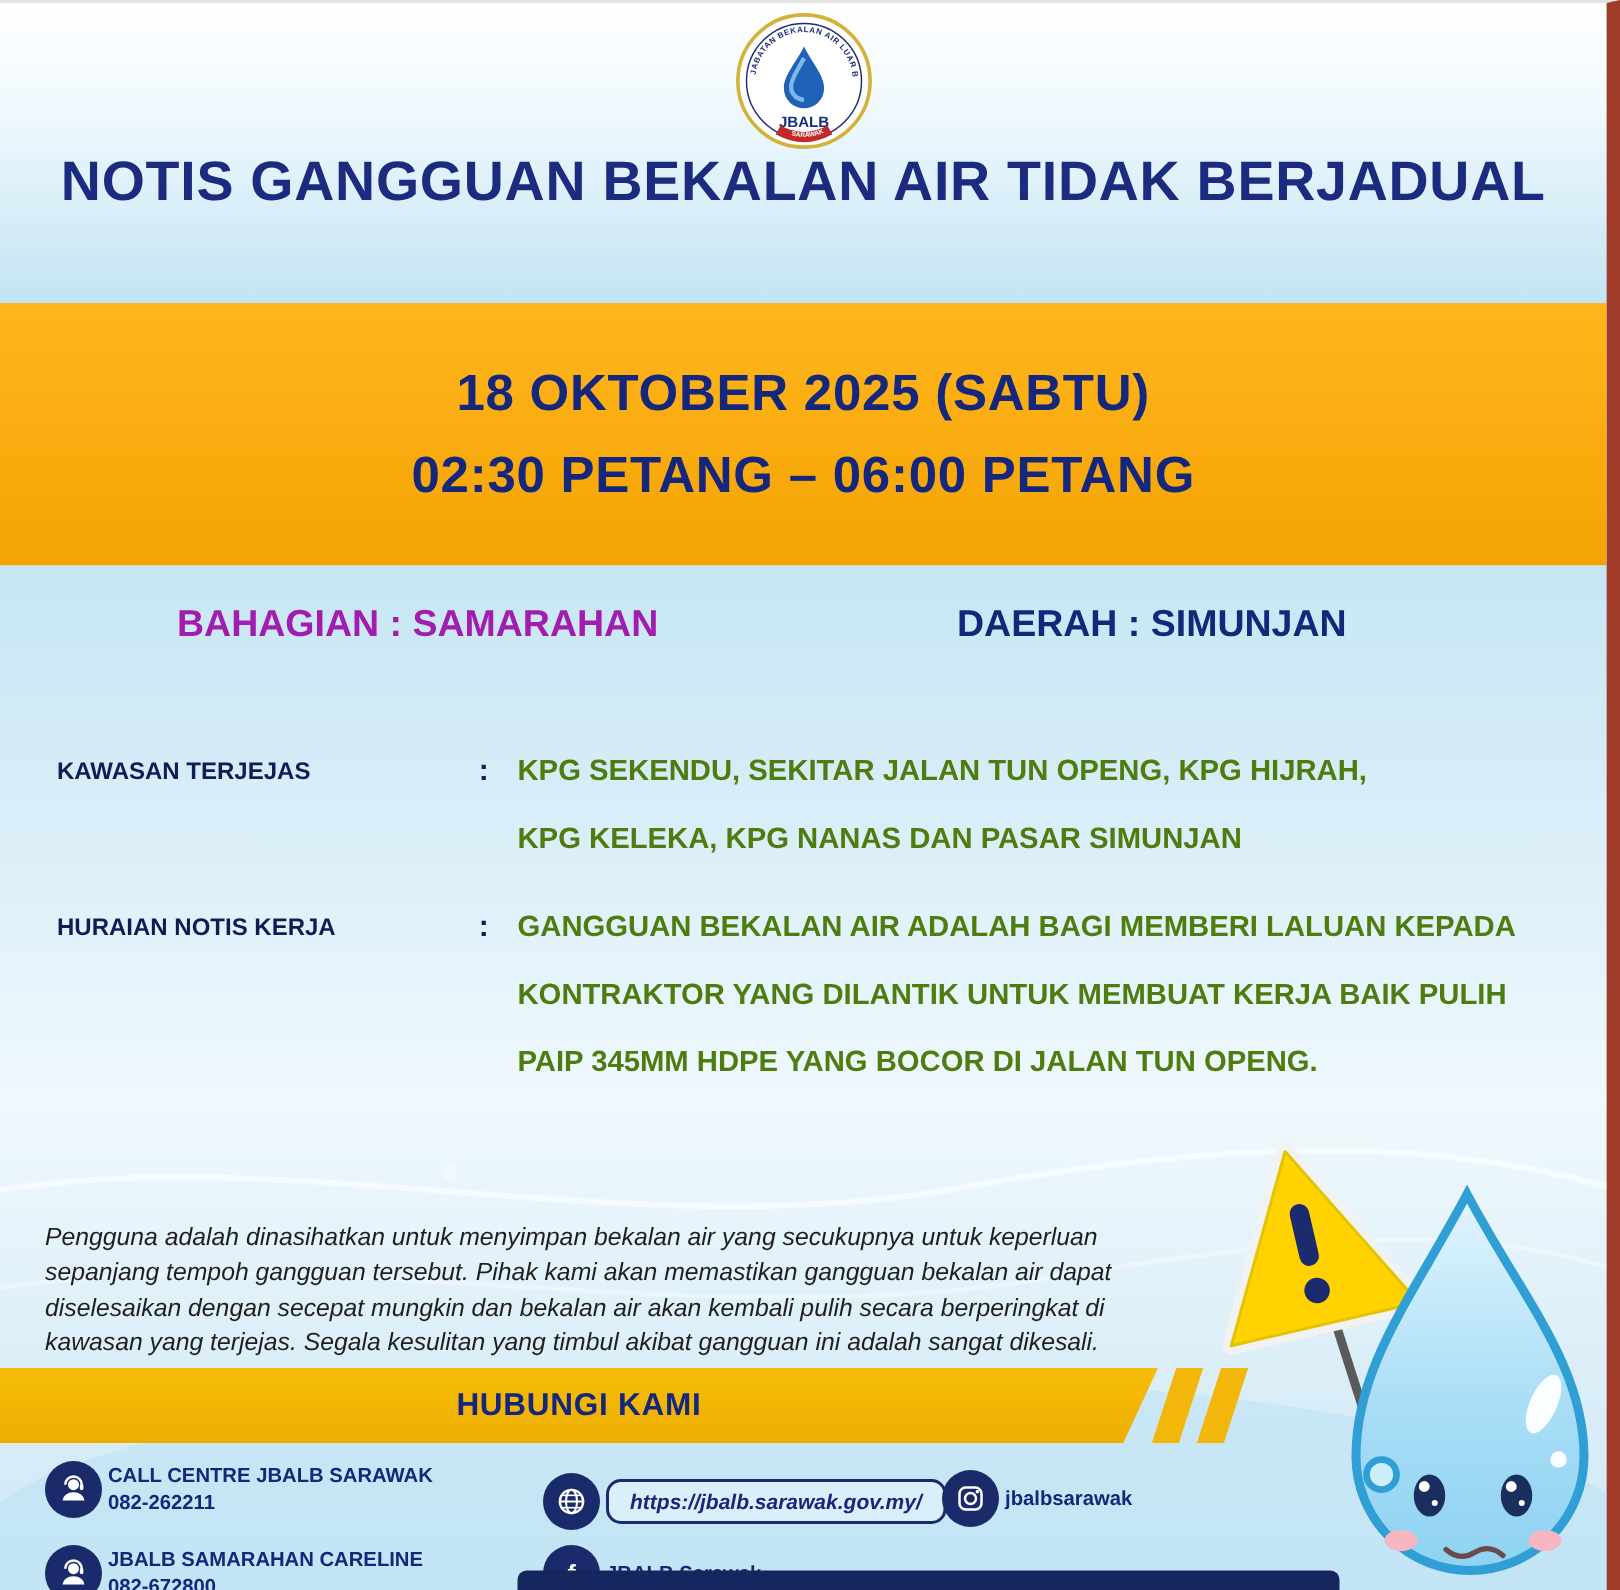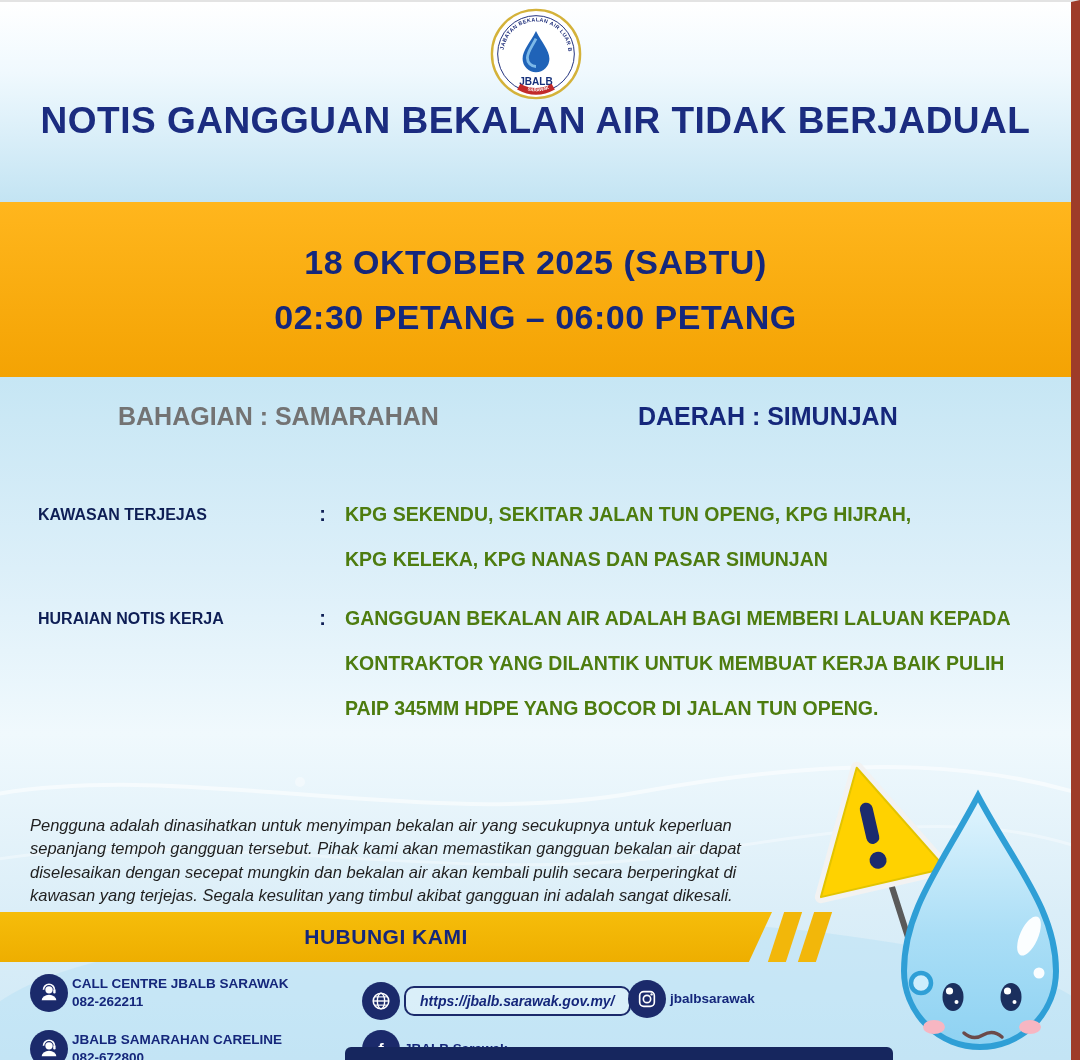--- a/index.html
+++ b/index.html
@@ -20,21 +20,21 @@
   .orange { position:absolute; top:200px; left:0; width:100%; height:175px;
             background:linear-gradient(180deg,#ffb61d,#f4a303);
             display:flex; flex-direction:column; align-items:center; justify-content:center; gap:16px; }
   .orange .line { font-size:34px; font-weight:bold; color:#14277c; letter-spacing:.5px; }
 
   
   .body-bg { position:absolute; top:375px; left:0; width:100%; height:685px;
              background:linear-gradient(180deg,#c6e6f4 0%, #dceff9 28%, #f0f9fd 52%, #dbeef8 78%, #cfe9f6 100%); }
 
   .region { position:absolute; top:400px; left:0; width:100%; height:50px; }
-  .region .bahagian { position:absolute; left:118px; font-size:25px; font-weight:bold; color:#737373; }
+  .region .bahagian { position:absolute; left:118px; font-size:25px; font-weight:bold; color:#a21caf; }
   .region .daerah   { position:absolute; left:638px; font-size:25px; font-weight:bold; color:#15277b; }
 
   .details { position:absolute; left:38px; top:490px; width:1000px; }
   .detail-row { display:grid; grid-template-columns:262px 45px 1fr; }
   .detail-row + .detail-row { margin-top:14px; }
   .detail-label { font-size:16px; font-weight:bold; color:#0e1e55; line-height:45px; }
   .detail-colon { font-size:20px; font-weight:bold; color:#0e1e55; line-height:45px; text-align:center; }
   .vline { font-size:19.5px; font-weight:bold; color:#4d7c0f; line-height:45px; }
 
   .advisory { position:absolute; left:30px; top:812px; width:738px;

